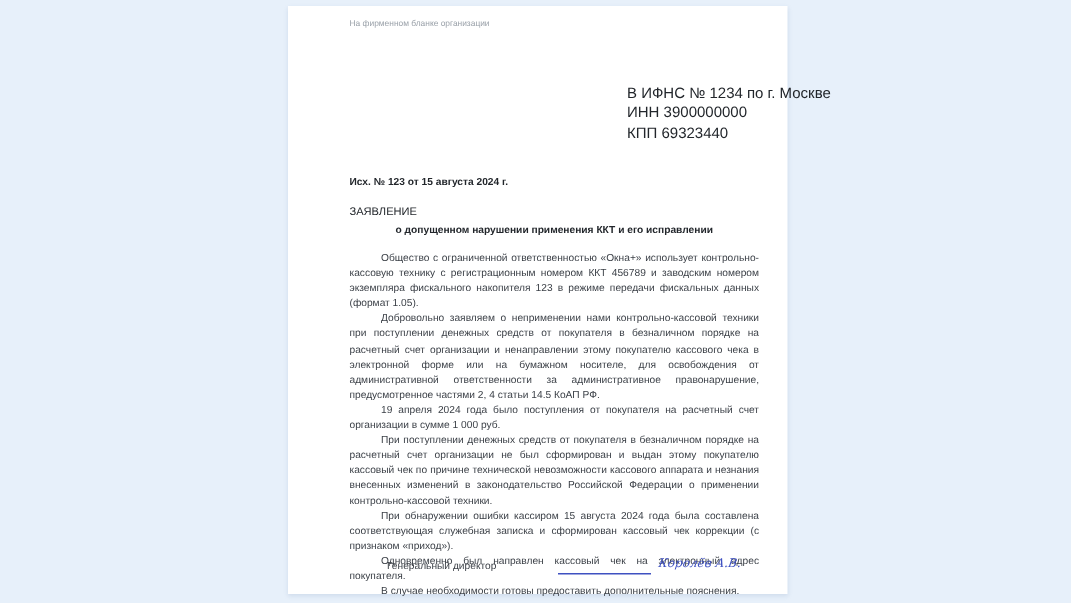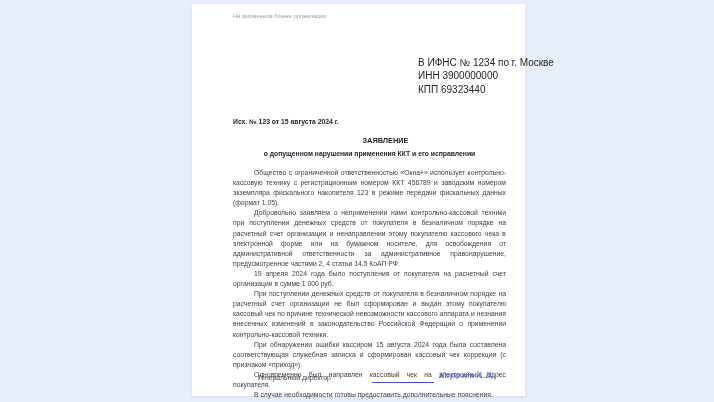--- a/index.html
+++ b/index.html
@@ -30,22 +30,22 @@
   .recipient{
     position:absolute;left:226px;top:12px;
     font-size:10px;line-height:13.4px;font-weight:400;
     color:var(--heading);white-space:nowrap;margin-top:40px;
   }
   .ref-line{
     position:absolute;left:41px;top:114px;
     font-size:6.8px;font-weight:600;color:var(--heading);white-space:nowrap;
   }
   .doc-title{
-    position:absolute;left:57px;top:132px;width:273px;
-    text-align:center;font-size:7.4px;font-weight:700;color:var(--heading);
+    position:absolute;left:41px;top:132px;width:273px;
+    text-align:left;font-size:7.4px;font-weight:400;color:var(--heading);
   }
   .doc-subtitle{
     position:absolute;left:41px;top:146px;width:273px;
     text-align:center;font-size:6.8px;font-weight:700;color:var(--heading);
   }
   .doc-body{
     position:absolute;left:41px;top:164px;width:273px;
     font-size:6.8px;line-height:10.1px;color:var(--text);
     text-align:justify;
   }

